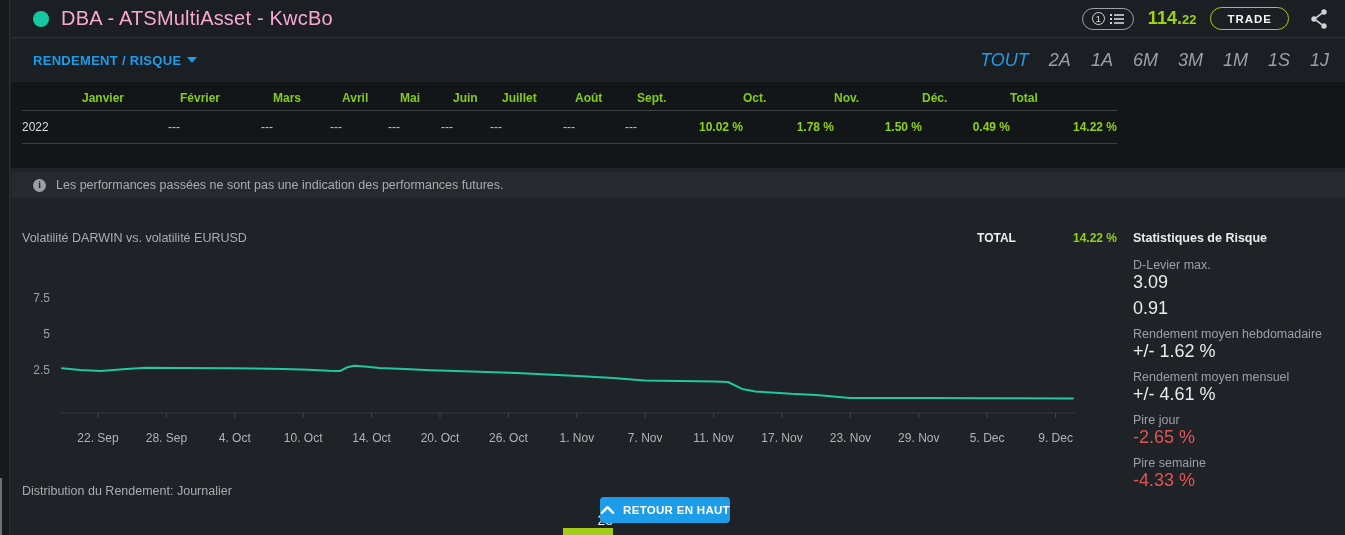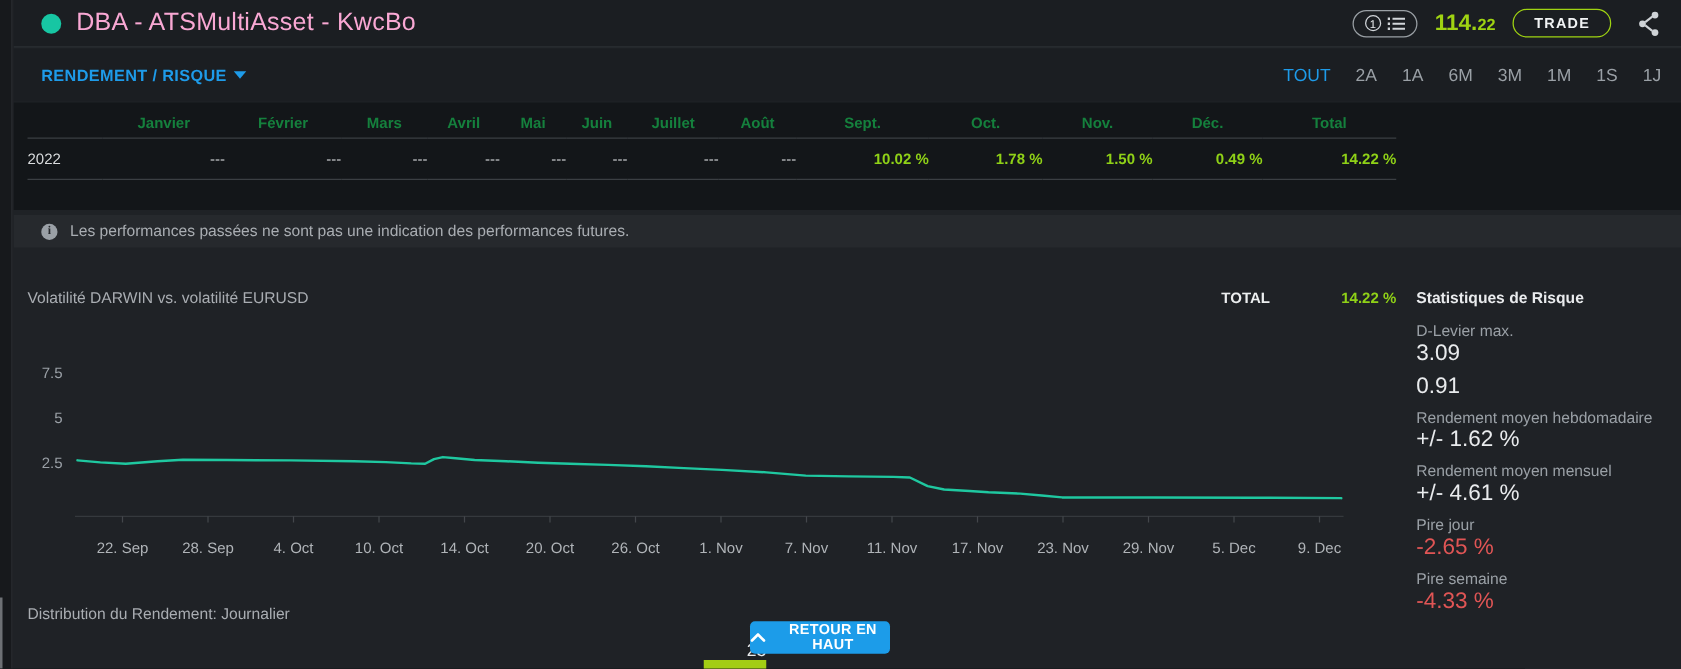--- a/index.html
+++ b/index.html
@@ -32,27 +32,27 @@
   .share { margin-left:6px; cursor:pointer; display:flex; align-items:center; }
 
   
   .subheader { position:absolute; left:11px; right:0; top:39px; height:42px; background:#1b1e22;
     display:flex; align-items:center; }
   .dropdown { margin-left:22px; color:#1e9be9; font-size:13px; font-weight:600; letter-spacing:.3px;
     display:flex; align-items:center; gap:6px; cursor:pointer; }
   .tri-down { width:0; height:0; border-left:5px solid transparent; border-right:5px solid transparent;
     border-top:6px solid #1e9be9; }
   .periods { margin-left:auto; display:flex; align-items:center; gap:20px; padding-right:16px; }
-  .period { color:#9aa0a6; font-size:14px; cursor:pointer; }
+  .period { color:#9aa0a6; font-size:18px; cursor:pointer;font-style:italic; }
   .period.active { color:#1e9be9; }
 
   
   .table-band { position:absolute; left:11px; right:0; top:82px; height:86px; background:#131619; }
   table.perf { position:absolute; left:11px; top:4px; width:1095px; border-collapse:collapse; table-layout:fixed; }
-  table.perf th { color:#15803d; font-size:12px; font-weight:700; text-align:center; height:24px;
+  table.perf th { color:#84cc16; font-size:12px; font-weight:700; text-align:left; height:24px;
     border-bottom:1px solid #3b3f43; padding:0; }
   table.perf td { font-size:12px; text-align:right; height:33px; border-bottom:1px solid #3b3f43; padding:0; }
   table.perf .c-year { text-align:left; color:#dadcde; }
   table.perf td { color:#c4c7ca; }
   table.perf td.pos { color:#8fd117; font-weight:600; }
   .total-row { position:absolute; left:11px; top:146px; width:1095px; display:flex;
     justify-content:flex-end; align-items:center; height:20px; }
   .total-label { color:#eceeef; font-size:12px; font-weight:700; margin-right:57px; }
   .total-value { color:#8fd117; font-size:12px; font-weight:700; }
 
@@ -77,21 +77,21 @@
   .stat { margin-bottom:9px; }
   .stat .lab { color:#9aa0a6; font-size:12.5px; line-height:17px; }
   .stat .val { color:#e9ebed; font-size:18px; line-height:17px; }
   .stat .val.neg { color:#e05555; }
 
   
   .dist-title { position:absolute; left:22px; top:484px; color:#a9adb2; font-size:12.5px; }
   .bar-label { position:absolute; left:563px; top:512px; width:50px; text-align:right;
     color:#e9ebed; font-size:14px; }
   .dist-bar { position:absolute; left:563px; top:528px; width:50px; height:10px; background:#a3cd14; }
-  .back-top { position:absolute; left:600px; top:497px; height:26px; width:112px; border:none;
+  .back-top { position:absolute; left:600px; top:497px; height:26px; width:130px; border:none;
     border-radius:4px; background:#1c9ce9; color:#fff; font-size:11.5px; font-weight:700;
     letter-spacing:.3px; display:flex; align-items:center; justify-content:center; gap:8px;
     cursor:pointer; font-family:inherit; }
 </style>
 </head>
 <body>
 
 <div class="page">
   <div class="left-strip"></div>
   <div class="scroll-hint"></div>

